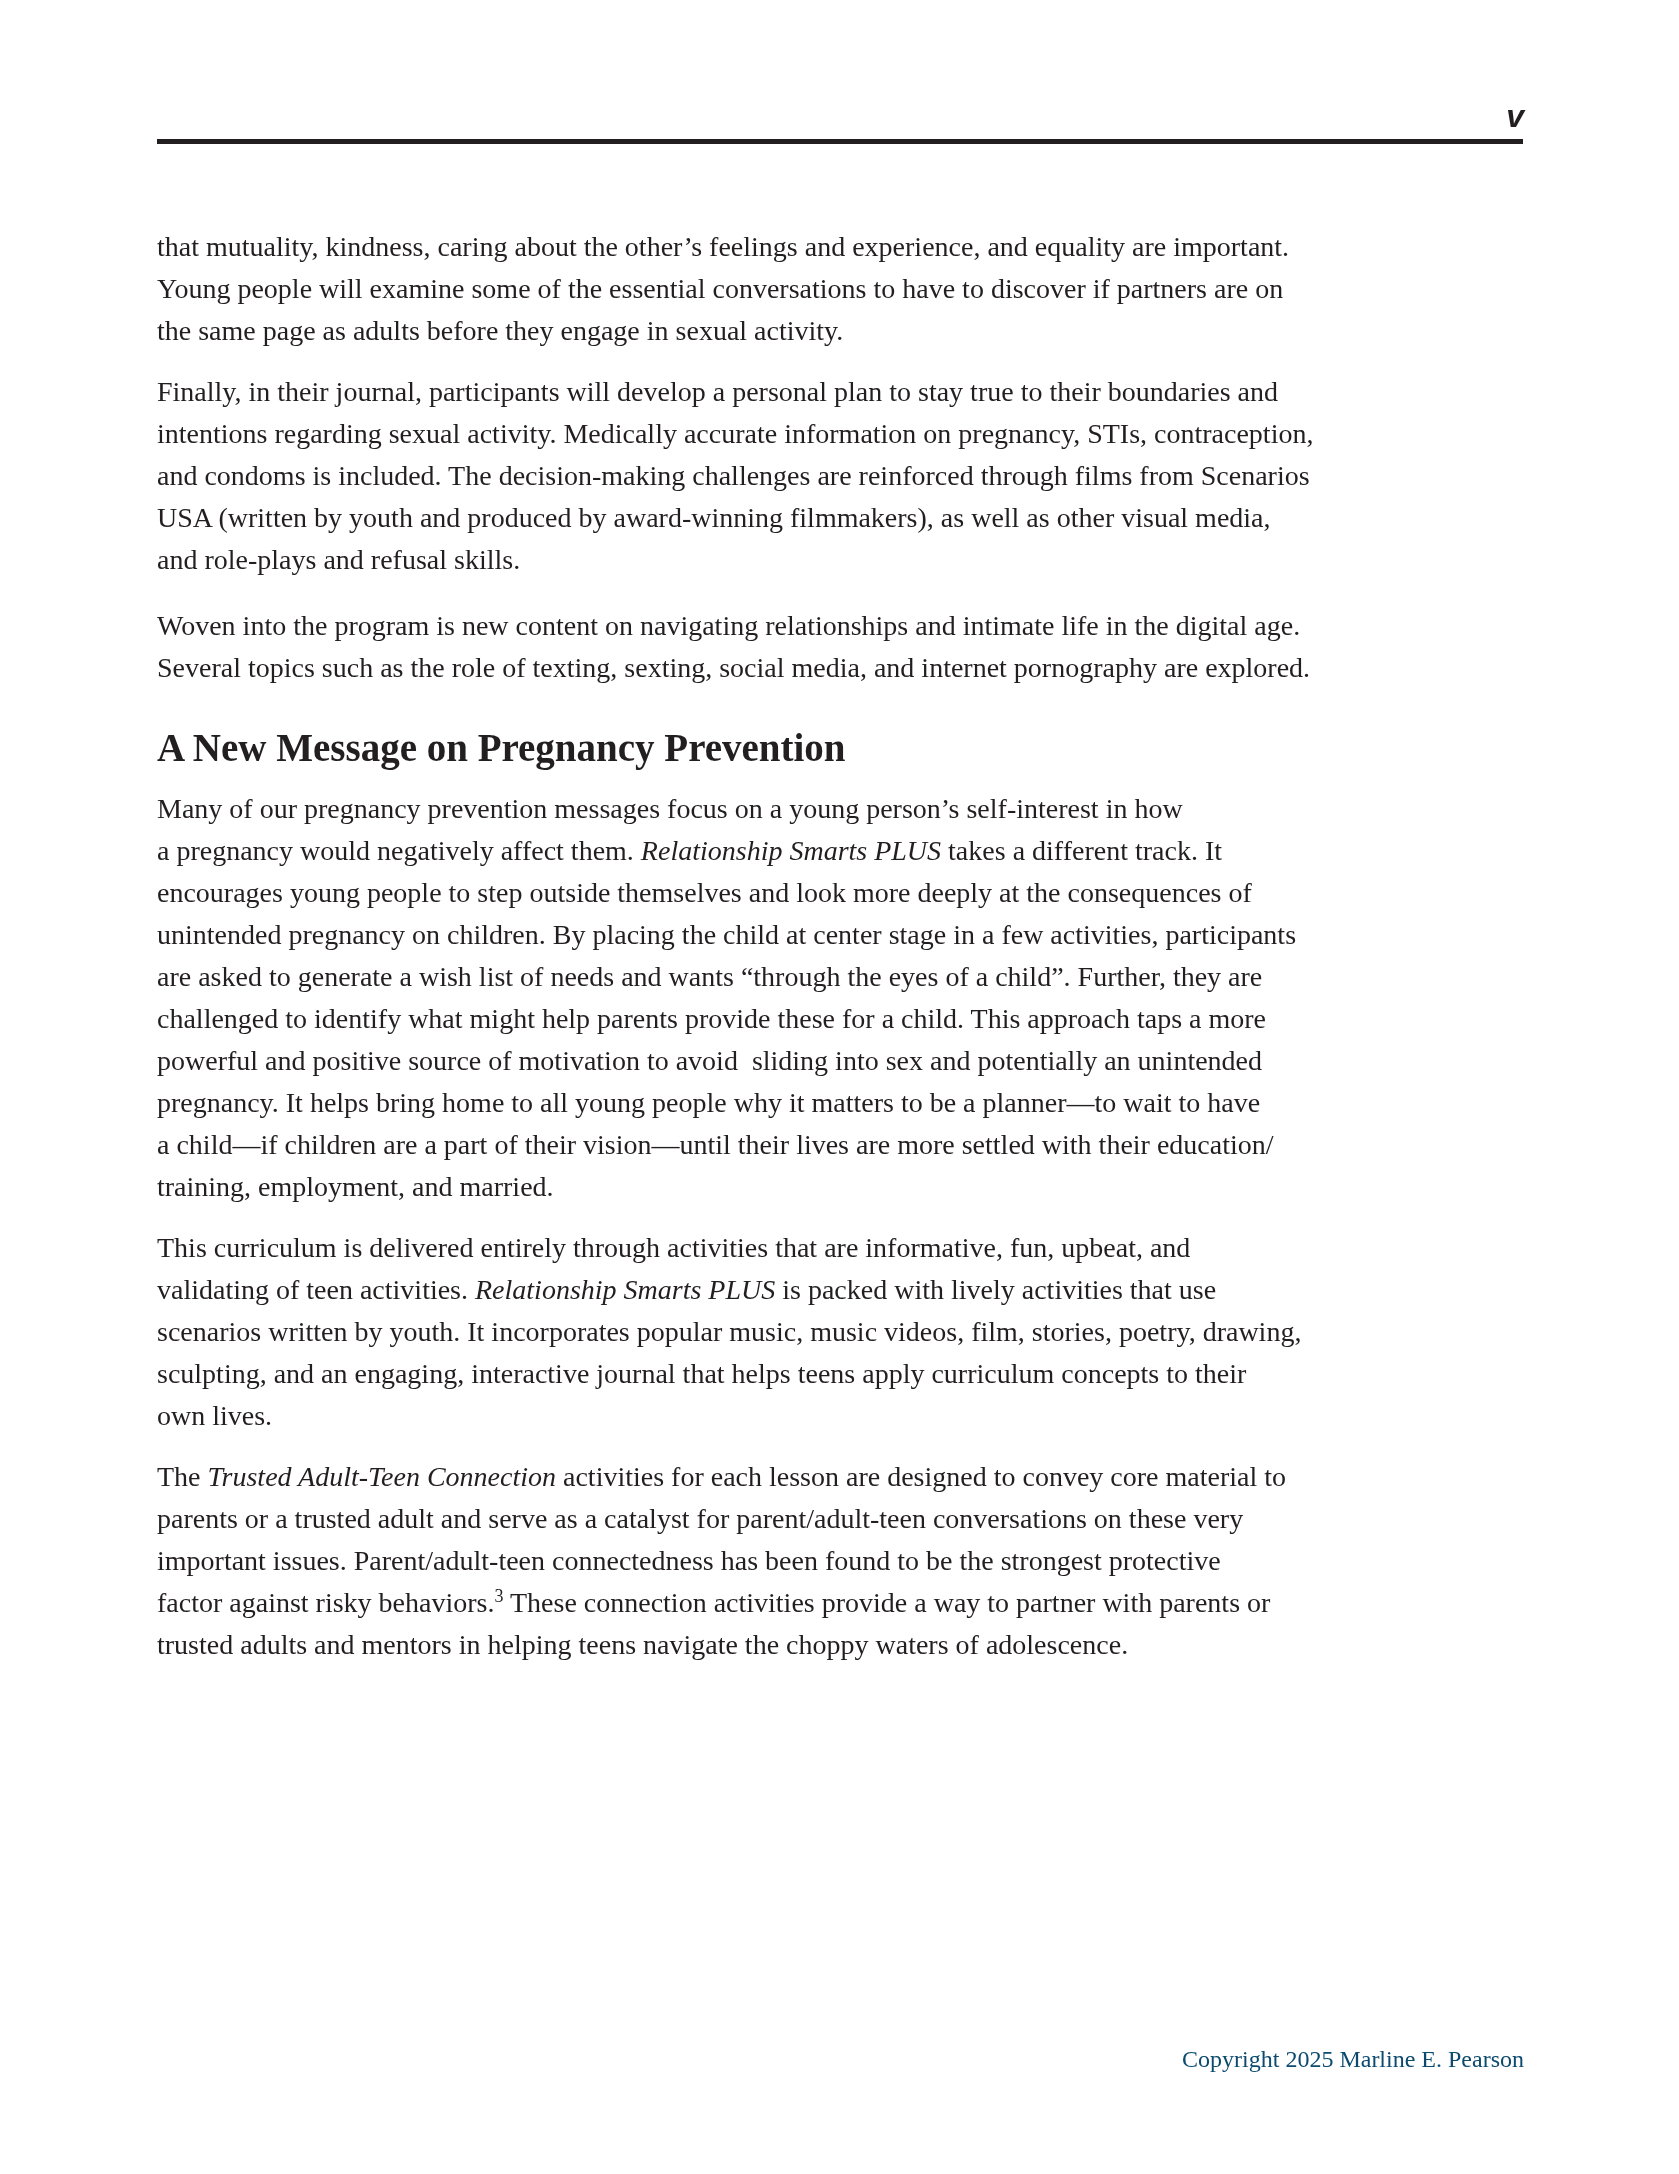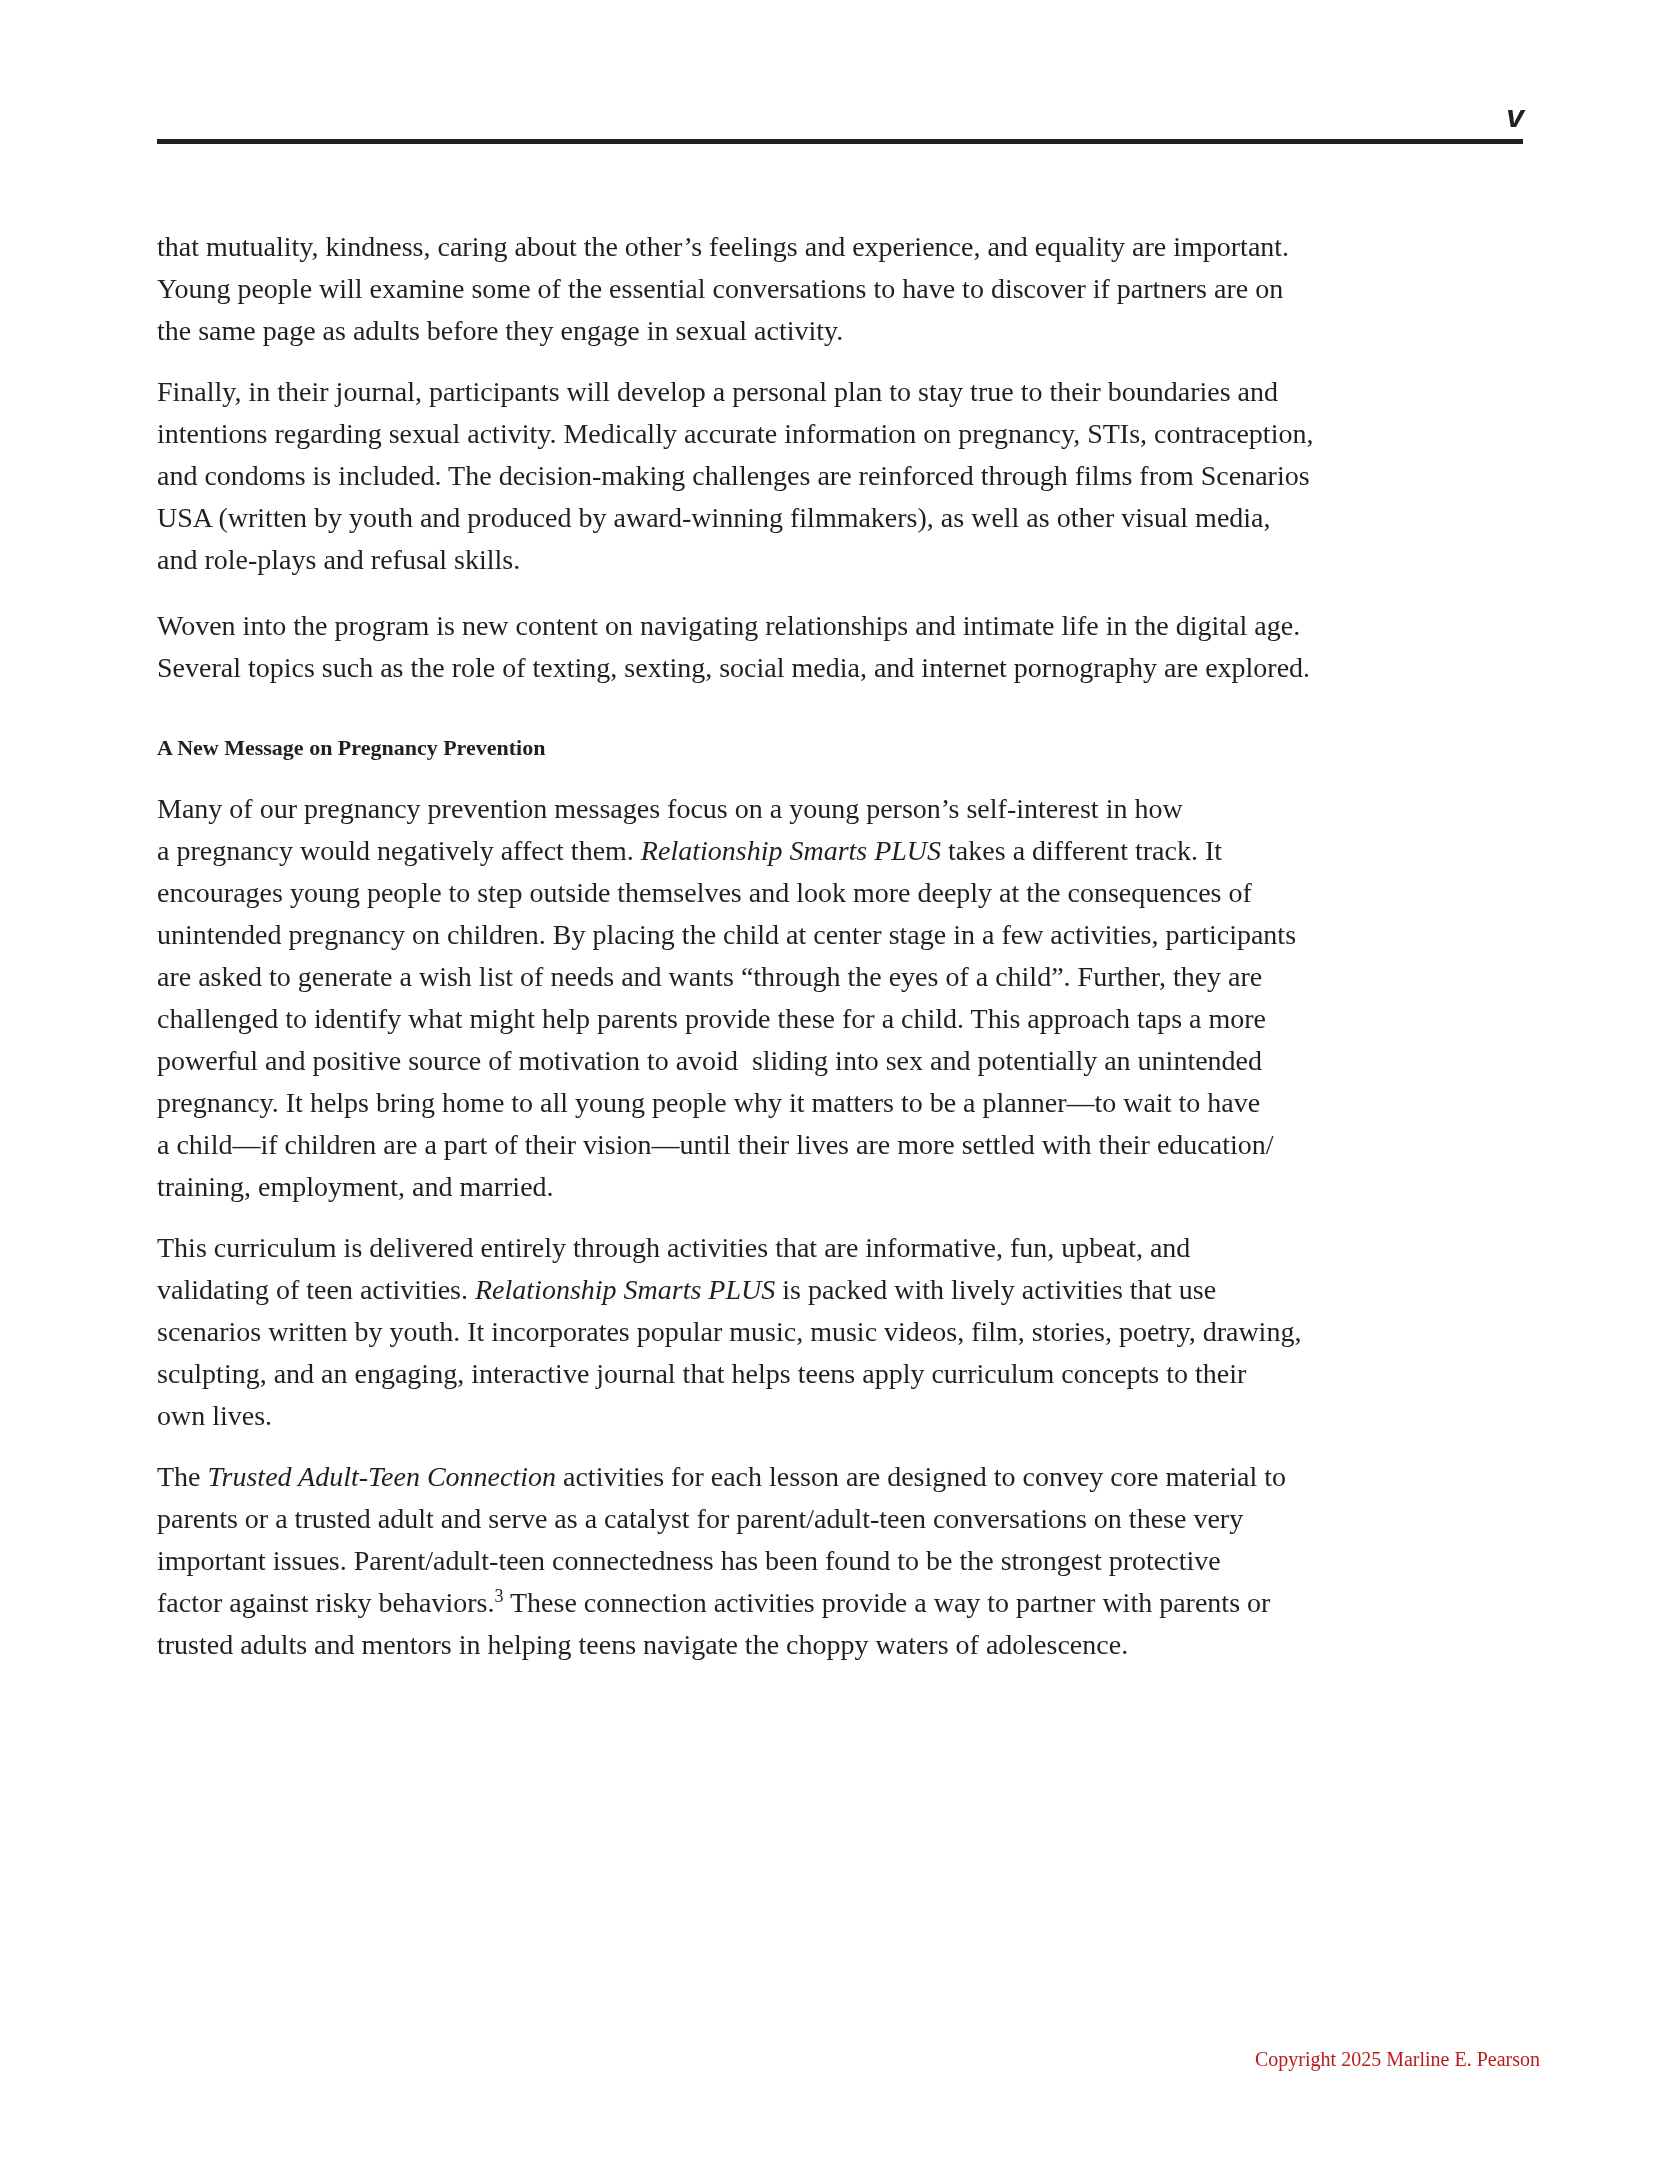--- a/index.html
+++ b/index.html
@@ -53,33 +53,33 @@
   .para sup {
     font-size: 18px;
     line-height: 0;
     vertical-align: super;
   }
   .gap-lg {
     margin-top: 23.5px;
   }
   .heading {
     margin: 38px 0 19px 0;
-    font-size: 22px;
+    font-size: 39px;
     line-height: 42px;
     font-weight: bold;
     color: #231f20;
     white-space: pre;
   }
   .footer {
     position: absolute;
     top: 2047px;
-    right: 140px;
-    font-size: 20px;
+    right: 156px;
+    font-size: 24px;
     line-height: 25.4px;
-    color: #b91c1c;
+    color: #0c4a6e;
   }
 </style>
 </head>
 <body>
 
 <div class="page">
 
   <div class="page-number">v</div>
 
   <div class="rule"></div>

